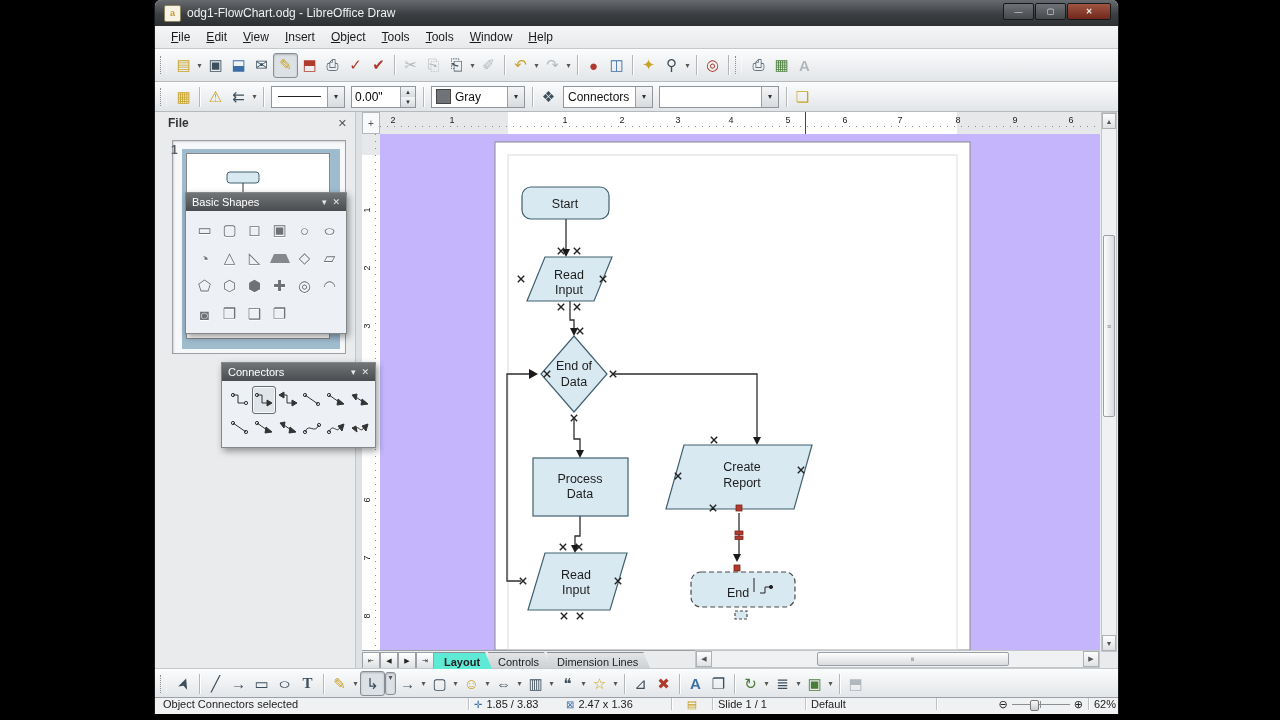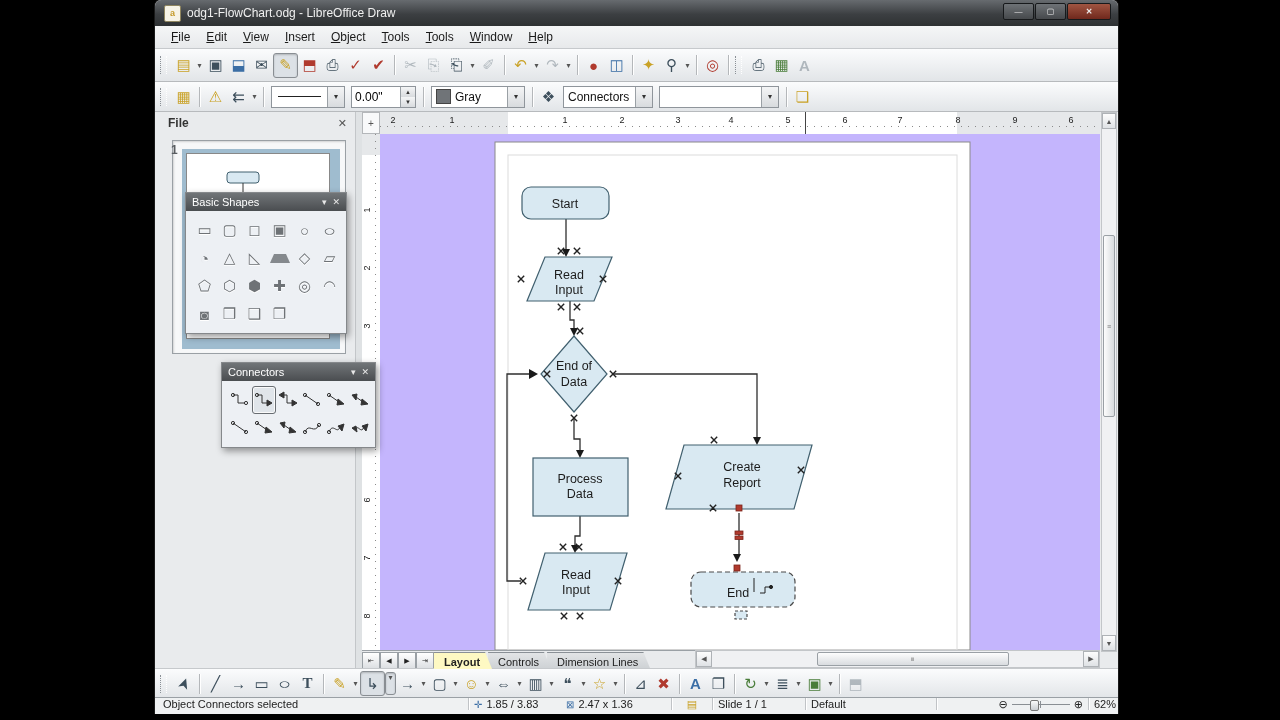--- a/index.html
+++ b/index.html
@@ -105,21 +105,21 @@
     display:flex;align-items:center;justify-content:center;font-size:7px;color:#777;}
   .vscroll .sbtn.bot{position:absolute;bottom:0;left:0;right:0;}
   .tabrow{position:absolute;left:207px;top:650px;width:333px;height:18px;background:#e9ebed;
     border-top:1px solid #9aa0a5;display:flex;align-items:flex-end;font-size:11px;color:#222;}
   .tnav{width:16px;height:15px;border:1px solid #9aa0a5;background:linear-gradient(#fff,#dde0e3);
     font-size:7px;display:flex;align-items:center;justify-content:center;margin-top:1px;}
   .tab{height:15px;padding:1px 12px 0 10px;display:flex;align-items:center;
     background:linear-gradient(#e2e4e6,#cdd1d4);
     clip-path:polygon(0 0,calc(100% - 7px) 0,100% 100%,0 100%);
     border-top:1px solid #8a9096;margin-right:-4px;}
-  .tab.active{background:#fef9c3;font-weight:bold;z-index:2;}
+  .tab.active{background:#5eead4;font-weight:bold;z-index:2;}
   .hscroll{position:absolute;left:540px;top:650px;width:405px;height:18px;background:#f0f1f3;
     border:1px solid #c3c6c9;box-sizing:border-box;display:flex;align-items:stretch;}
   .hscroll .sbtn{width:16px;height:auto;}
   .htrack{flex:1;position:relative;}
   .hthumb{position:absolute;left:105px;width:190px;top:1px;bottom:1px;
     background:linear-gradient(#fdfdfd,#d9dcdf);border:1px solid #9aa0a5;border-radius:2px;
     display:flex;align-items:center;justify-content:center;font-size:7px;color:#777;letter-spacing:1px;}
   
   #drawbar{top:668px;height:29px;border-top:1px solid #c6c9cc;}
   .statusbar{position:absolute;left:0;right:0;top:697px;height:16px;background:#eff1f2;

